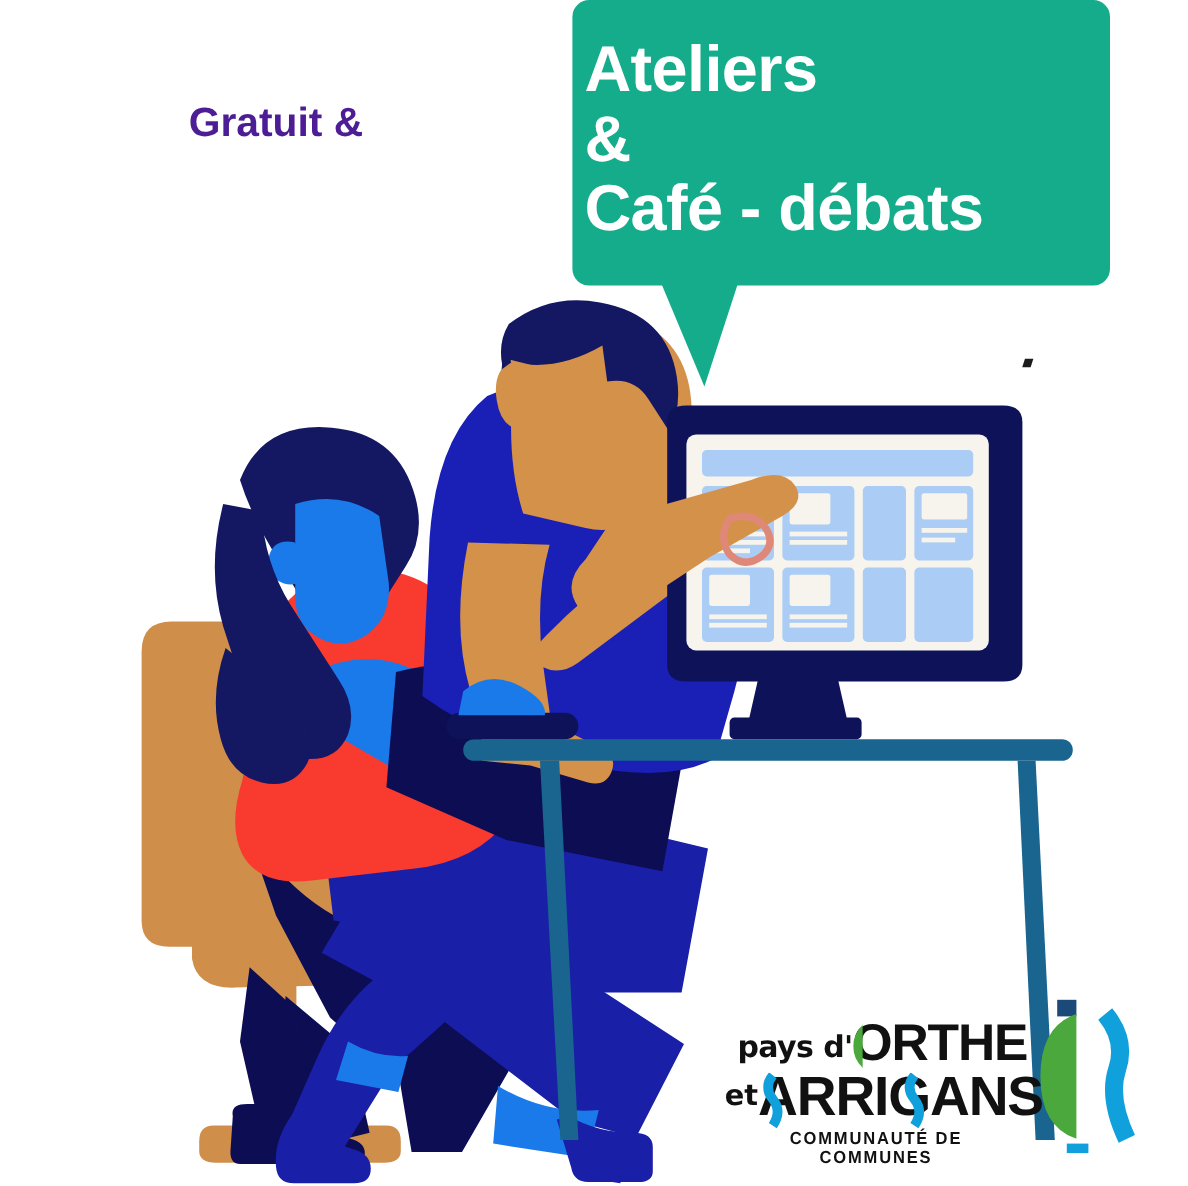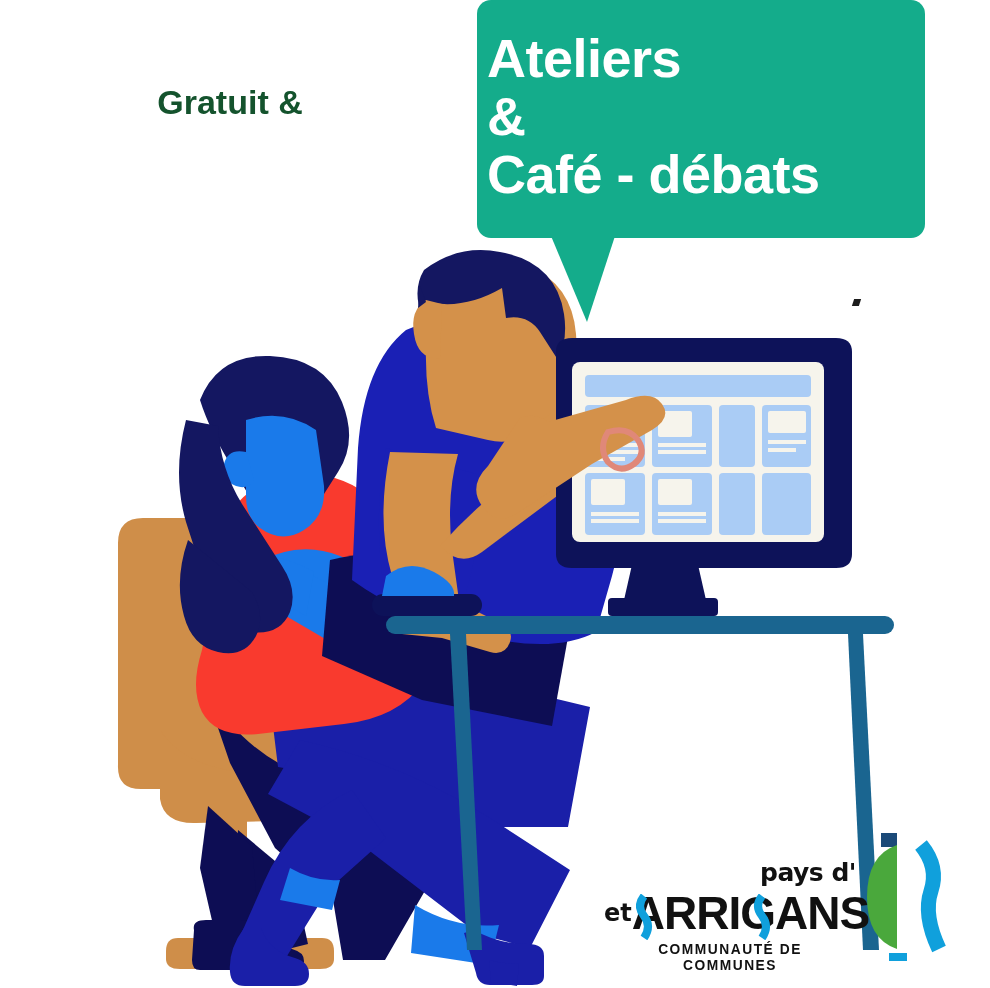--- a/index.html
+++ b/index.html
@@ -53,21 +53,21 @@
     border-right: 28px solid transparent;
     border-top: 86px solid #14ac8b;
   }
   
   .free-text {
     position: absolute;
     left: 40px;
     top: 80px;
     width: 380px;
     text-align: center;
-    color: #14532d;
+    color: #4c1d95;
     font-weight: bold;
     font-size: 34px;
     line-height: 1.32;
   }
   .free-text div { white-space: nowrap; }
 
   
   .speck {
     position: absolute;
     left: 853px;
@@ -323,20 +323,26 @@
     <div class="bubble-line">&amp;</div>
     <div class="bubble-line">Café - débats</div>
   </div>
 
   <div class="speck"></div>
 
   <div class="logo">
     <div class="logo-text">
       <div class="logo-row1">
         <span class="logo-pays">pays d'</span>
+        <span style="position:relative;">
+          <svg width="8" height="40" style="position:absolute;left:0;top:3px;">
+            <path d="M8 2 q-8 8 -8 18 q0 10 8 18 Z" fill="#4aa83c"></path>
+          </svg>
+          <span class="logo-orthe">ORTHE</span>
+        </span>
       </div>
       <div class="logo-row2">
         <span class="logo-et">et</span>
         <span style="position:relative;">
           <svg width="160" height="46" style="position:absolute;left:4px;top:2px;">
             <path d="M8 2 q-8 10 0 20 q8 10 0 22" stroke="#10a0dc" stroke-width="8" fill="none"></path>
             <path d="M126 2 q-8 10 0 20 q8 10 0 22" stroke="#10a0dc" stroke-width="8" fill="none"></path>
           </svg>
           <span class="logo-arrigans">ARRIGANS</span>
         </span>

